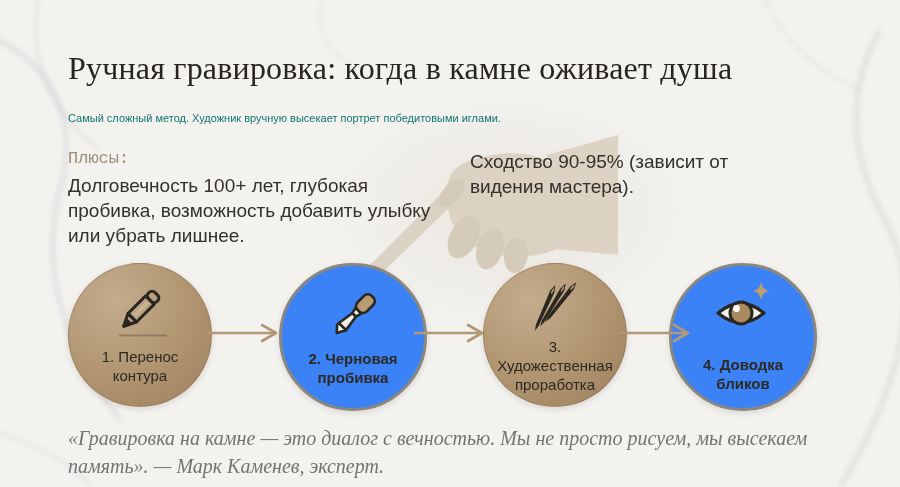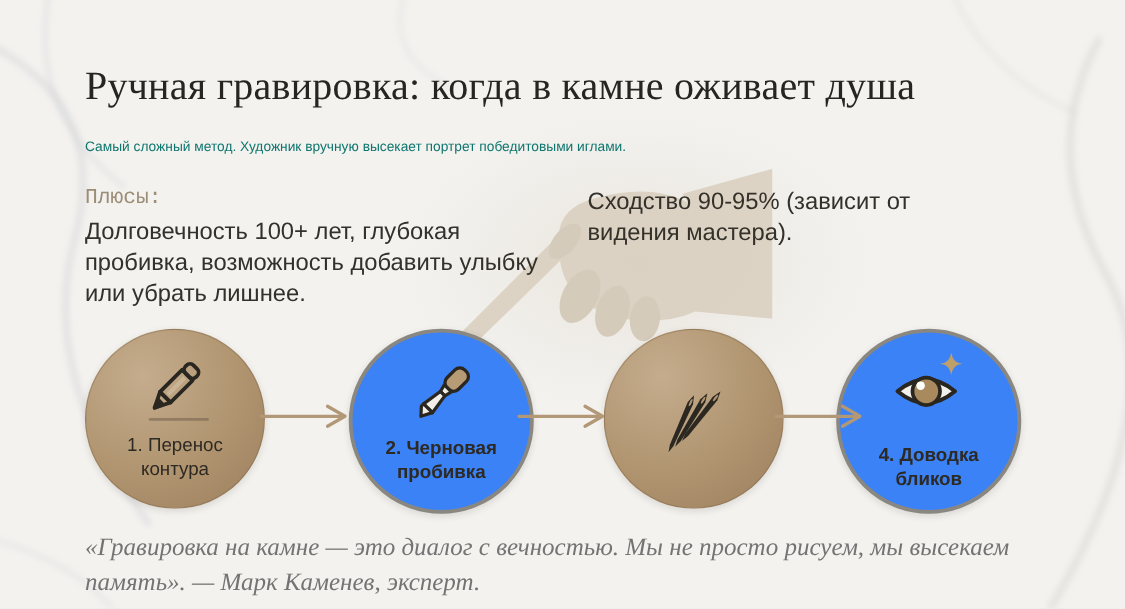--- a/index.html
+++ b/index.html
@@ -155,20 +155,21 @@
           <g transform="translate(28,30) rotate(31)">
             <path d="M0,-25 L2.3,-18 L1.5,19 L0,25 L-1.5,19 L-2.3,-18 Z"></path>
             <ellipse cx="0" cy="-18.5" rx="0.9" ry="3.2" fill="#b0946f"></ellipse>
           </g>
           <g transform="translate(36,27) rotate(38)">
             <path d="M0,-25 L2.3,-18 L1.5,19 L0,25 L-1.5,19 L-2.3,-18 Z"></path>
             <ellipse cx="0" cy="-18.5" rx="0.9" ry="3.2" fill="#b0946f"></ellipse>
           </g>
         </g>
       </svg>
+      <div class="step-label">3. Художественная проработка</div>
     </div>
 
     <div class="circle light c4">
       <svg class="step-icon" viewBox="0 0 60 58">
         <path d="M5,32 Q28,13 51,32 Q28,51 5,32 Z" fill="#f3f1ec" stroke="#2a2620" stroke-width="3.2" stroke-linejoin="round"></path>
         <circle cx="28" cy="32" r="11" fill="#a88a5e" stroke="#2a2620" stroke-width="3"></circle>
         <circle cx="23.5" cy="27.5" r="3.4" fill="#ffffff"></circle>
         <path d="M48,1 C49.2,7 51.5,9.3 57,10 C51.5,10.7 49.2,13 48,19 C46.8,13 44.5,10.7 39,10 C44.5,9.3 46.8,7 48,1 Z" fill="#bd9f6c"></path>
       </svg>
       <div class="step-label">4. Доводка бликов</div>

